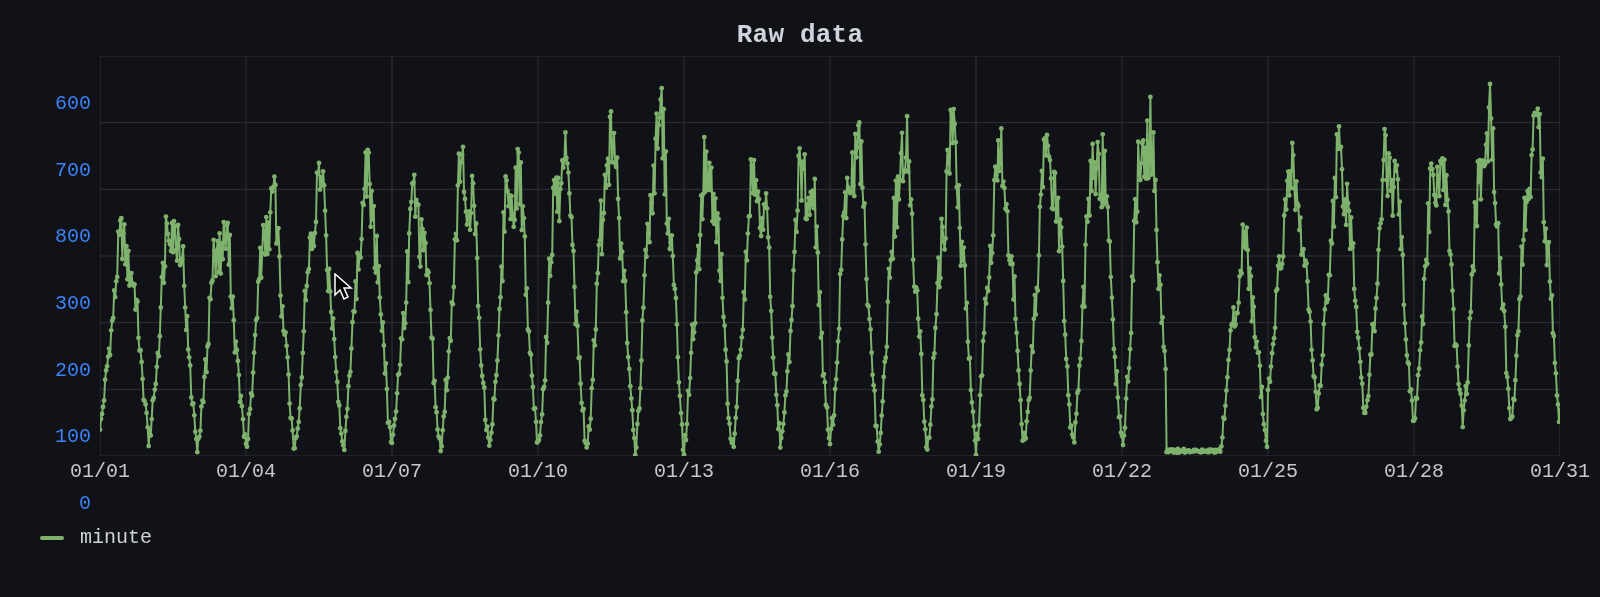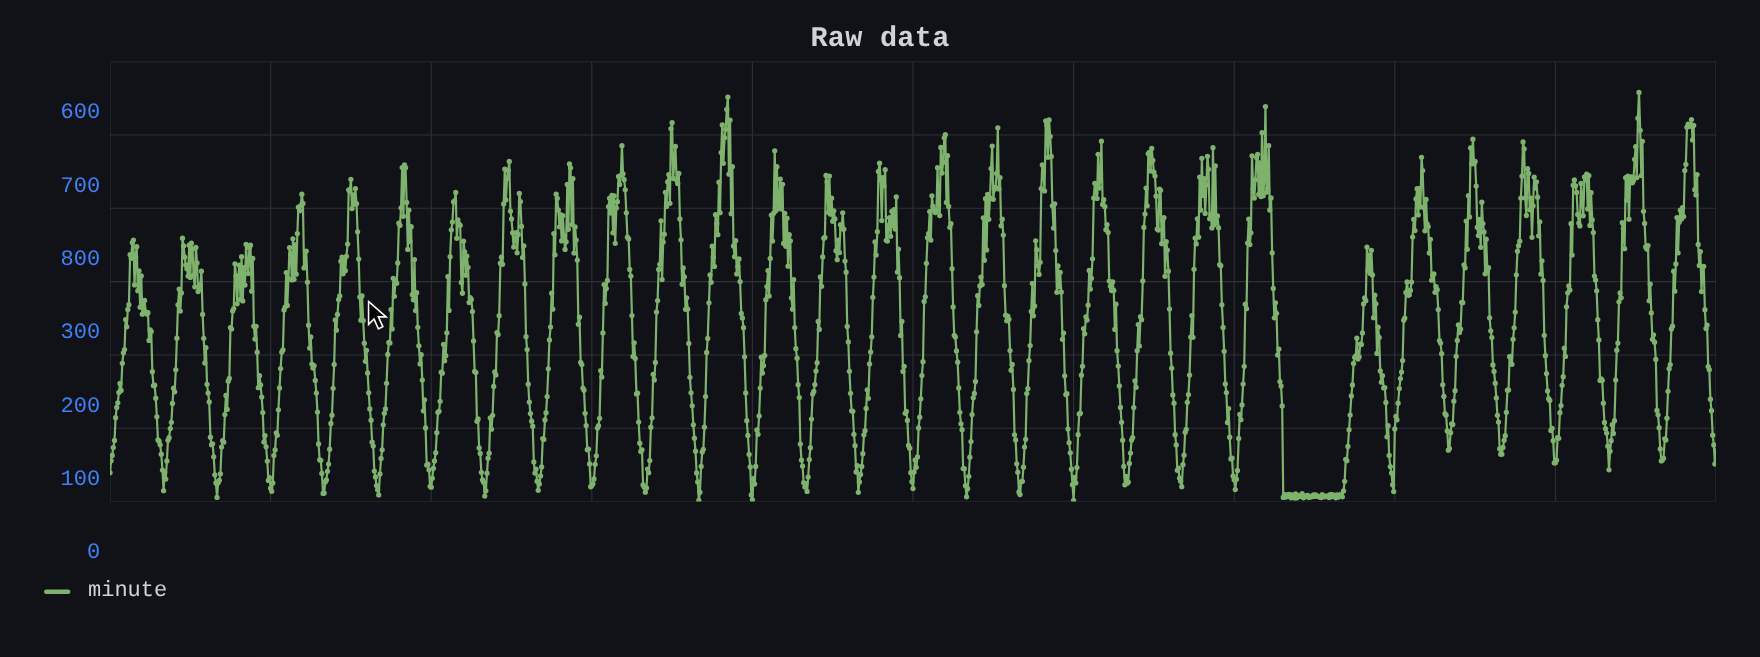--- a/index.html
+++ b/index.html
@@ -1630,20 +1630,33 @@
           <circle cx="1501.6" cy="260.5" r="2.4" class="series-dot" fill="#7eb26d"></circle>
           <circle cx="1502.6" cy="279.7" r="2.4" class="series-dot" fill="#7eb26d"></circle>
           <circle cx="1503.6" cy="306.6" r="2.4" class="series-dot" fill="#7eb26d"></circle>
           <circle cx="1504.6" cy="327.6" r="2.4" class="series-dot" fill="#7eb26d"></circle>
           <circle cx="1505.6" cy="343.1" r="2.4" class="series-dot" fill="#7eb26d"></circle>
           <circle cx="1506.6" cy="337.4" r="2.4" class="series-dot" fill="#7eb26d"></circle>
           <circle cx="1507.7" cy="361.0" r="2.4" class="series-dot" fill="#7eb26d"></circle>
           <circle cx="1474.6" cy="320.0" r="2.4" class="series-dot" fill="#7eb26d"></circle>
         </g>
     </svg>
+    <div class="x-axis">
+        <div class="x-tick" style="left: 0px;">01/01</div>
+        <div class="x-tick" style="left: 146px;">01/04</div>
+        <div class="x-tick" style="left: 292px;">01/07</div>
+        <div class="x-tick" style="left: 438px;">01/10</div>
+        <div class="x-tick" style="left: 584px;">01/13</div>
+        <div class="x-tick" style="left: 730px;">01/16</div>
+        <div class="x-tick" style="left: 876px;">01/19</div>
+        <div class="x-tick" style="left: 1022px;">01/22</div>
+        <div class="x-tick" style="left: 1168px;">01/25</div>
+        <div class="x-tick" style="left: 1314px;">01/28</div>
+        <div class="x-tick" style="left: 1460px;">01/31</div>
+      </div>
   </div>
 
   <div class="legend">
     <div class="legend-swatch" style="background: rgb(126, 178, 109);"></div>
     <span>minute</span>
   </div>
 
   <svg class="cursor" width="22" height="28" viewBox="0 0 22 28" style="left: 334px; top: 273px;">
     <path d="M1 1 L1 22 L6 17 L10 26 L14 24 L10 15 L17 15 Z" fill="#000" stroke="#fff" stroke-width="1.5"></path>
   </svg>

